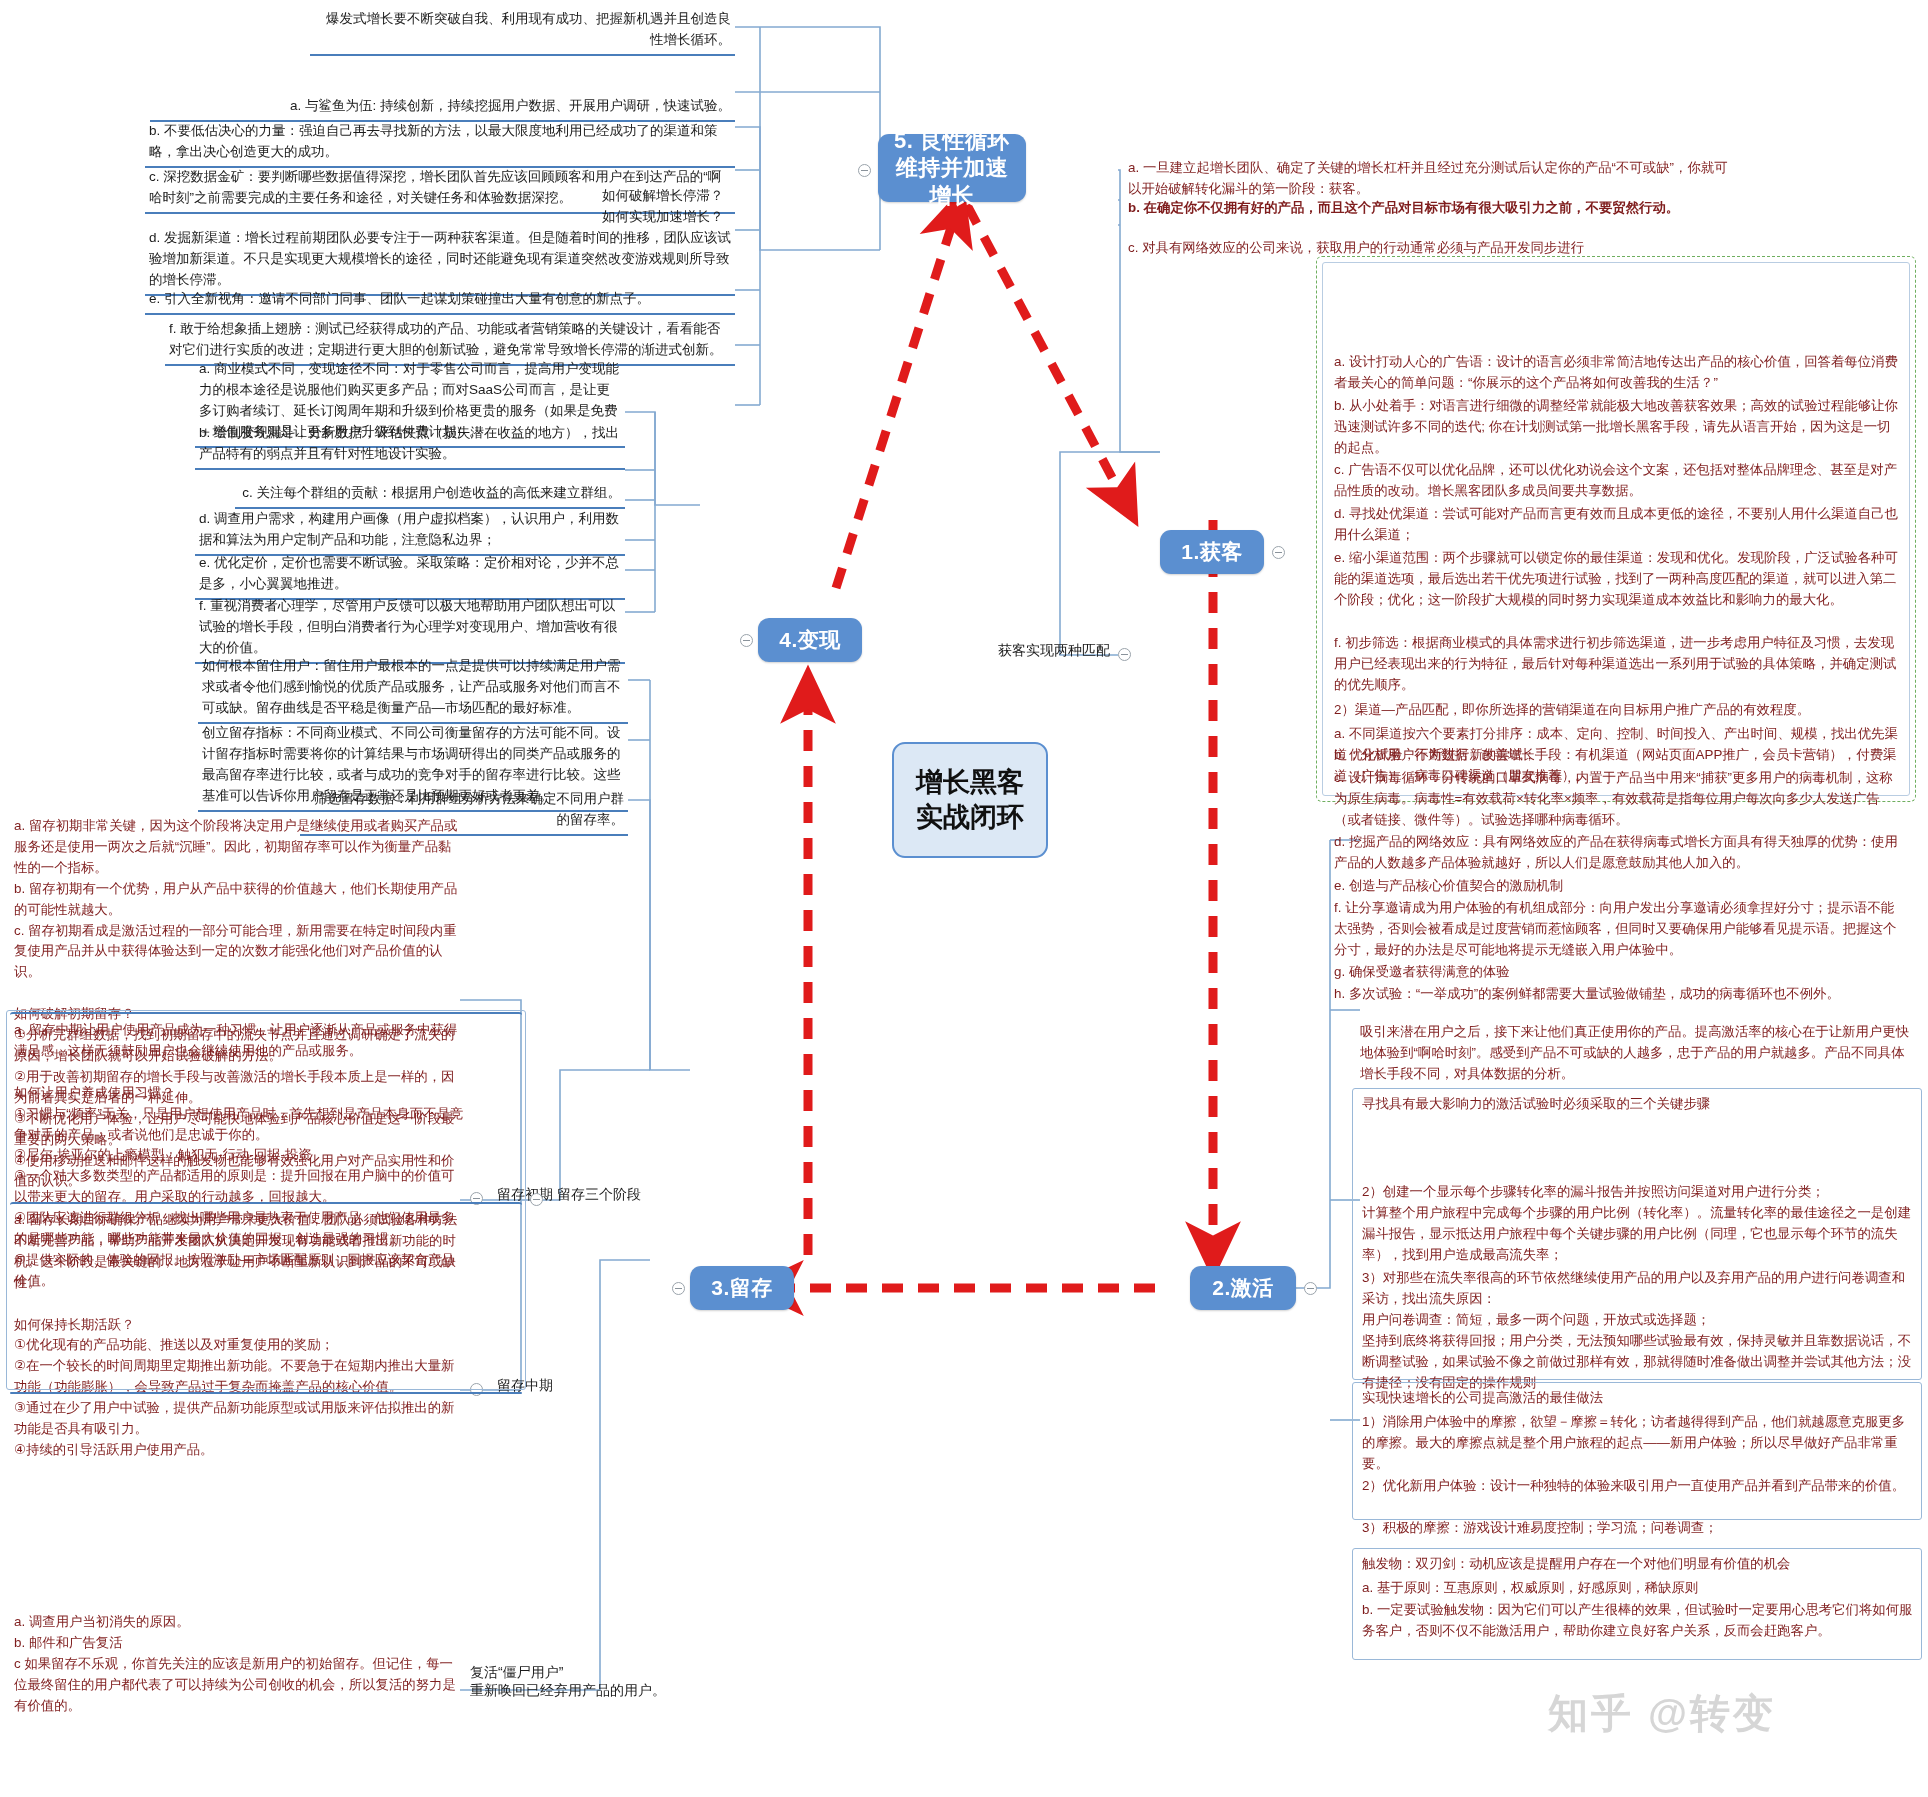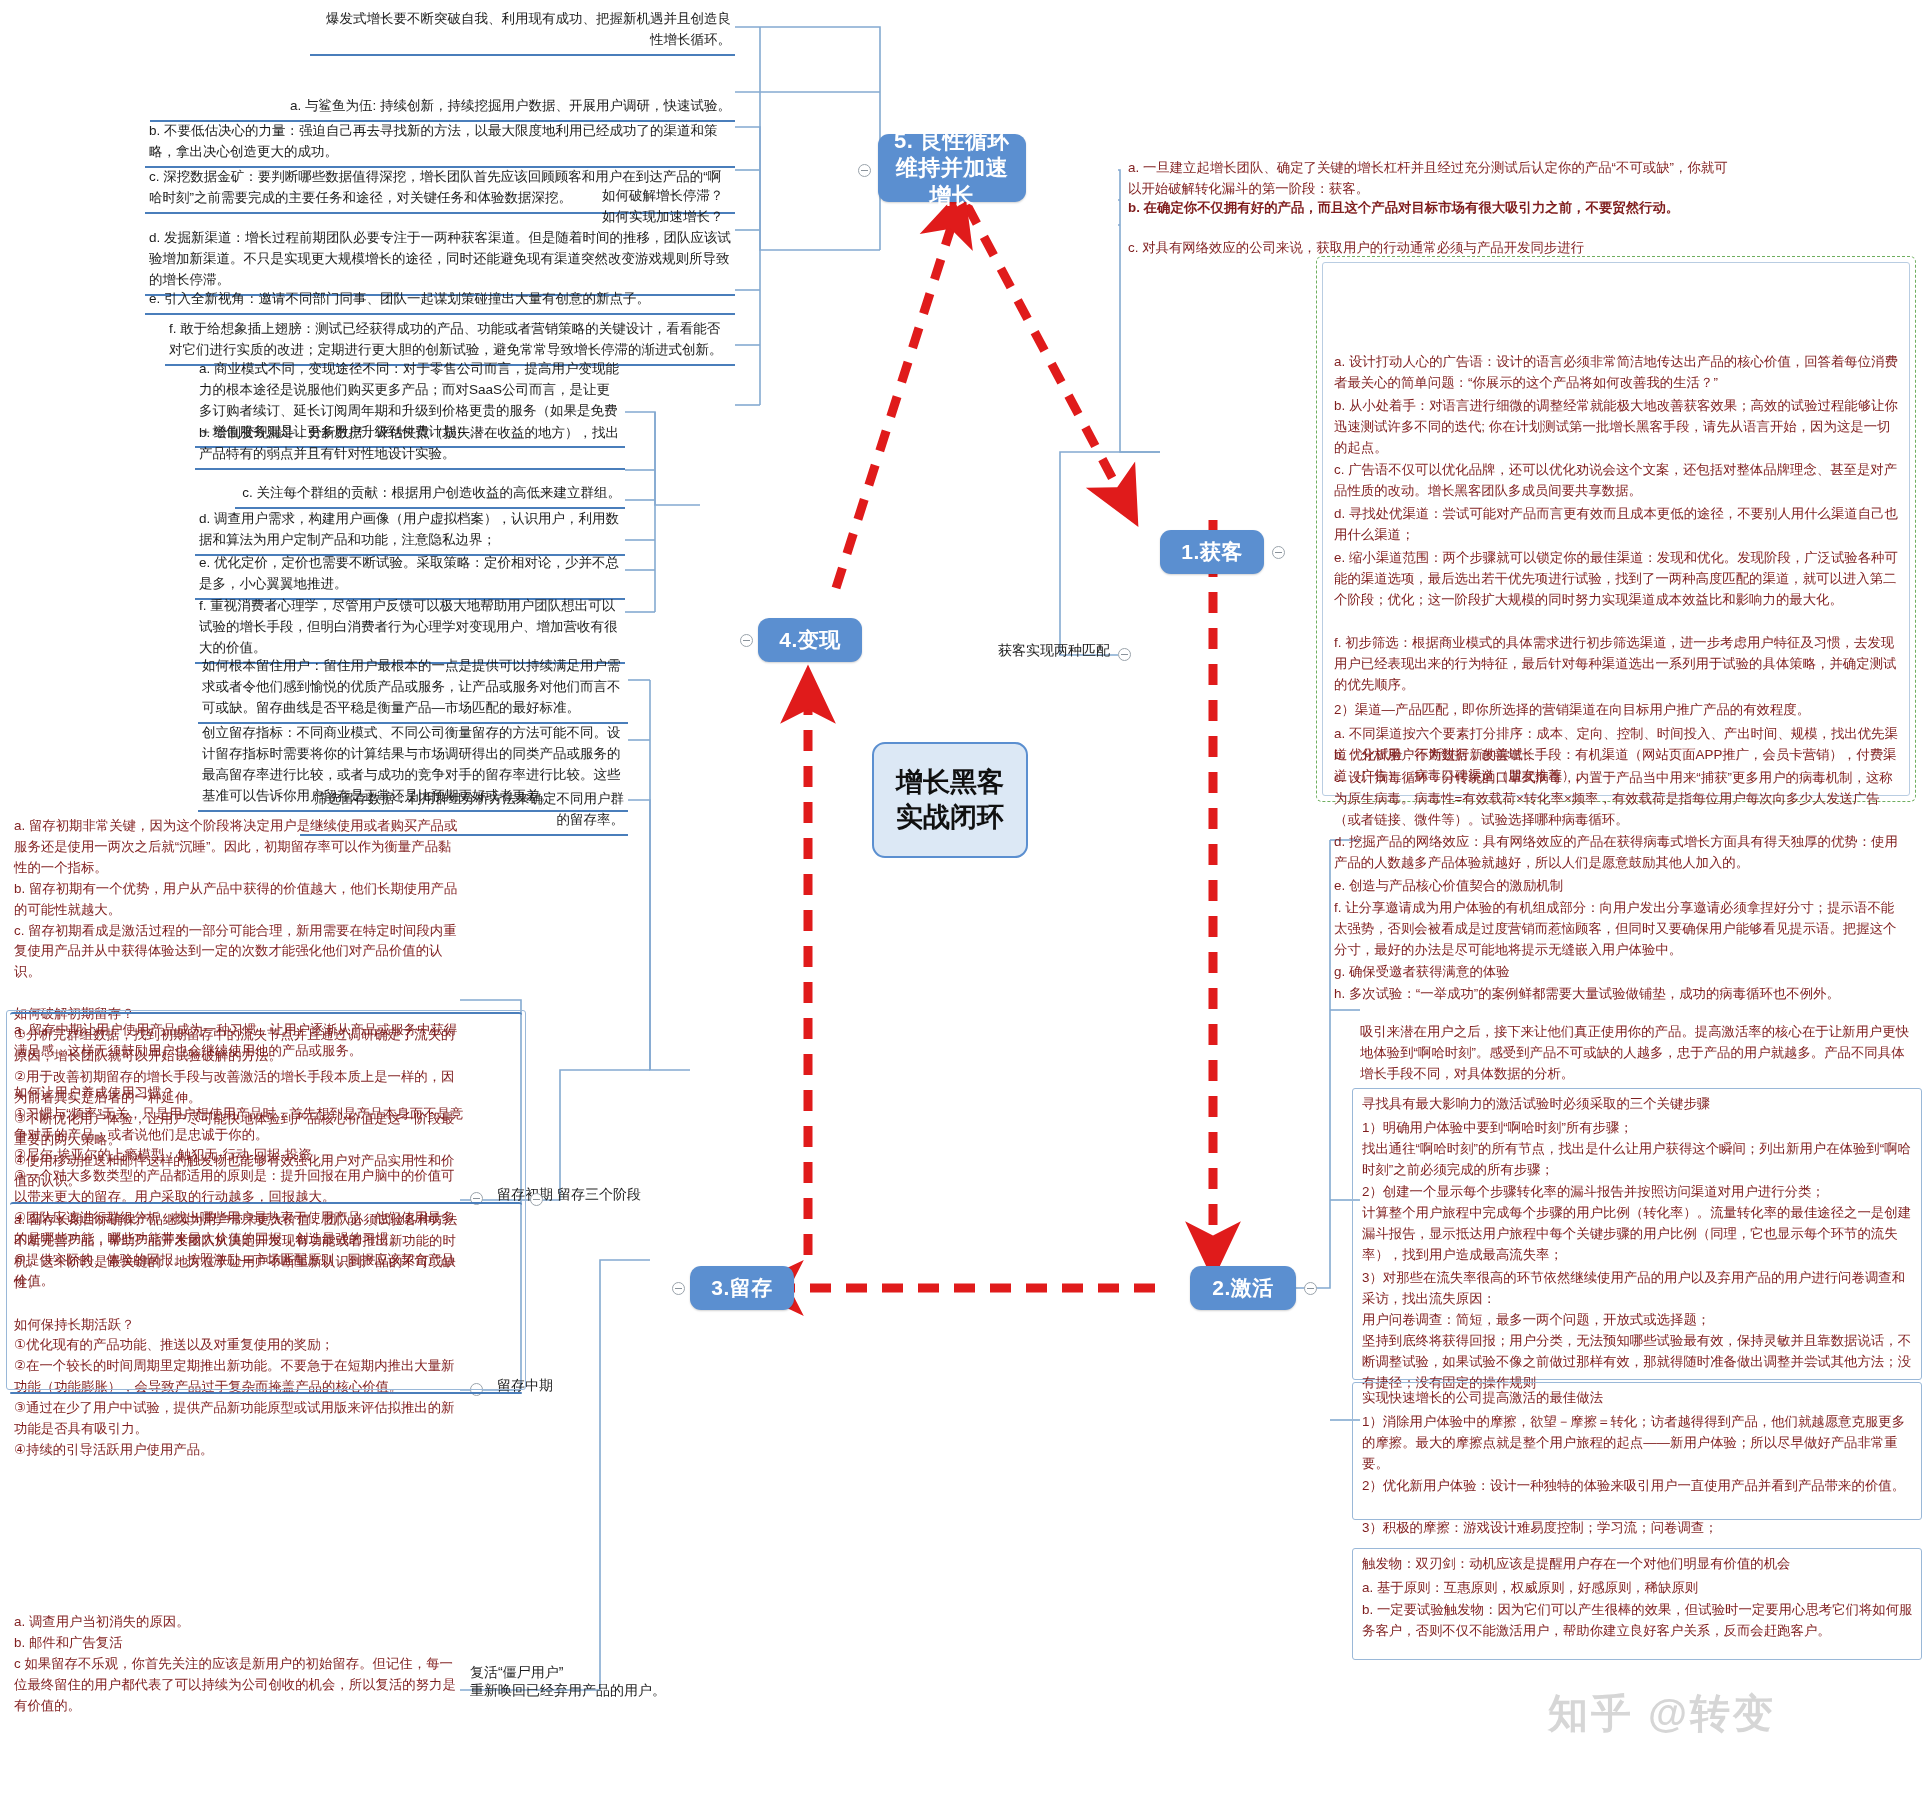--- a/index.html
+++ b/index.html
@@ -73,20 +73,21 @@
     background:#dce8f5;
     border:2.4px solid #5b8fd0;
     border-radius:13px;
     color:#101010;
     font-weight:bold;
     font-size:27px;
     line-height:1.3;
     display:flex;align-items:center;justify-content:center;
     text-align:center;
     box-sizing:border-box;
+    margin-left:20px;
   }
 
   
   .toggle{
     position:absolute;
     width:13px;height:13px;border-radius:50%;
     border:1.3px solid #9aa3ab;background:#fff;
     box-sizing:border-box;
   }
   .toggle:after{
@@ -283,22 +284,20 @@
   <div class="panel" style="left:1334px;top:832px;width:566px;">d. 挖掘产品的网络效应：具有网络效应的产品在获得病毒式增长方面具有得天独厚的优势：使用产品的人数越多产品体验就越好，所以人们是愿意鼓励其他人加入的。</div>
   <div class="panel" style="left:1334px;top:876px;width:566px;">e. 创造与产品核心价值契合的激励机制</div>
   <div class="panel" style="left:1334px;top:898px;width:566px;">f. 让分享邀请成为用户体验的有机组成部分：向用户发出分享邀请必须拿捏好分寸；提示语不能太强势，否则会被看成是过度营销而惹恼顾客，但同时又要确保用户能够看见提示语。把握这个分寸，最好的办法是尽可能地将提示无缝嵌入用户体验中。</div>
   <div class="panel" style="left:1334px;top:962px;width:566px;">g. 确保受邀者获得满意的体验</div>
   <div class="panel" style="left:1334px;top:984px;width:566px;">h. 多次试验：“一举成功”的案例鲜都需要大量试验做铺垫，成功的病毒循环也不例外。</div>
 
   <div class="panel" style="left:1360px;top:1022px;width:556px;">吸引来潜在用户之后，接下来让他们真正使用你的产品。提高激活率的核心在于让新用户更快地体验到“啊哈时刻”。感受到产品不可或缺的人越多，忠于产品的用户就越多。产品不同具体增长手段不同，对具体数据的分析。</div>
 
   <div class="groupbox" style="left:1352px;top:1088px;width:570px;height:292px;"></div>
   <div class="panel" style="left:1362px;top:1094px;width:552px;">寻找具有最大影响力的激活试验时必须采取的三个关键步骤</div>
-  <div class="panel" style="left:1362px;top:1118px;width:552px;">1）明确用户体验中要到“啊哈时刻”所有步骤；
-找出通往“啊哈时刻”的所有节点，找出是什么让用户获得这个瞬间；列出新用户在体验到“啊哈时刻”之前必须完成的所有步骤；</div>
   <div class="panel" style="left:1362px;top:1182px;width:552px;">2）创建一个显示每个步骤转化率的漏斗报告并按照访问渠道对用户进行分类；
 计算整个用户旅程中完成每个步骤的用户比例（转化率）。流量转化率的最佳途径之一是创建漏斗报告，显示抵达用户旅程中每个关键步骤的用户比例（同理，它也显示每个环节的流失率），找到用户造成最高流失率；</div>
   <div class="panel" style="left:1362px;top:1268px;width:552px;">3）对那些在流失率很高的环节依然继续使用产品的用户以及弃用产品的用户进行问卷调查和采访，找出流失原因：
 用户问卷调查：简短，最多一两个问题，开放式或选择题；
 坚持到底终将获得回报；用户分类，无法预知哪些试验最有效，保持灵敏并且靠数据说话，不断调整试验，如果试验不像之前做过那样有效，那就得随时准备做出调整并尝试其他方法；没有捷径；没有固定的操作规则</div>
 
   <div class="groupbox" style="left:1352px;top:1382px;width:570px;height:138px;"></div>
   <div class="panel" style="left:1362px;top:1388px;width:552px;">实现快速增长的公司提高激活的最佳做法</div>
   <div class="panel" style="left:1362px;top:1412px;width:552px;">1）消除用户体验中的摩擦，欲望－摩擦＝转化；访者越得得到产品，他们就越愿意克服更多的摩擦。最大的摩擦点就是整个用户旅程的起点——新用户体验；所以尽早做好产品非常重要。</div>
   <div class="panel" style="left:1362px;top:1476px;width:552px;">2）优化新用户体验：设计一种独特的体验来吸引用户一直使用产品并看到产品带来的价值。</div>

